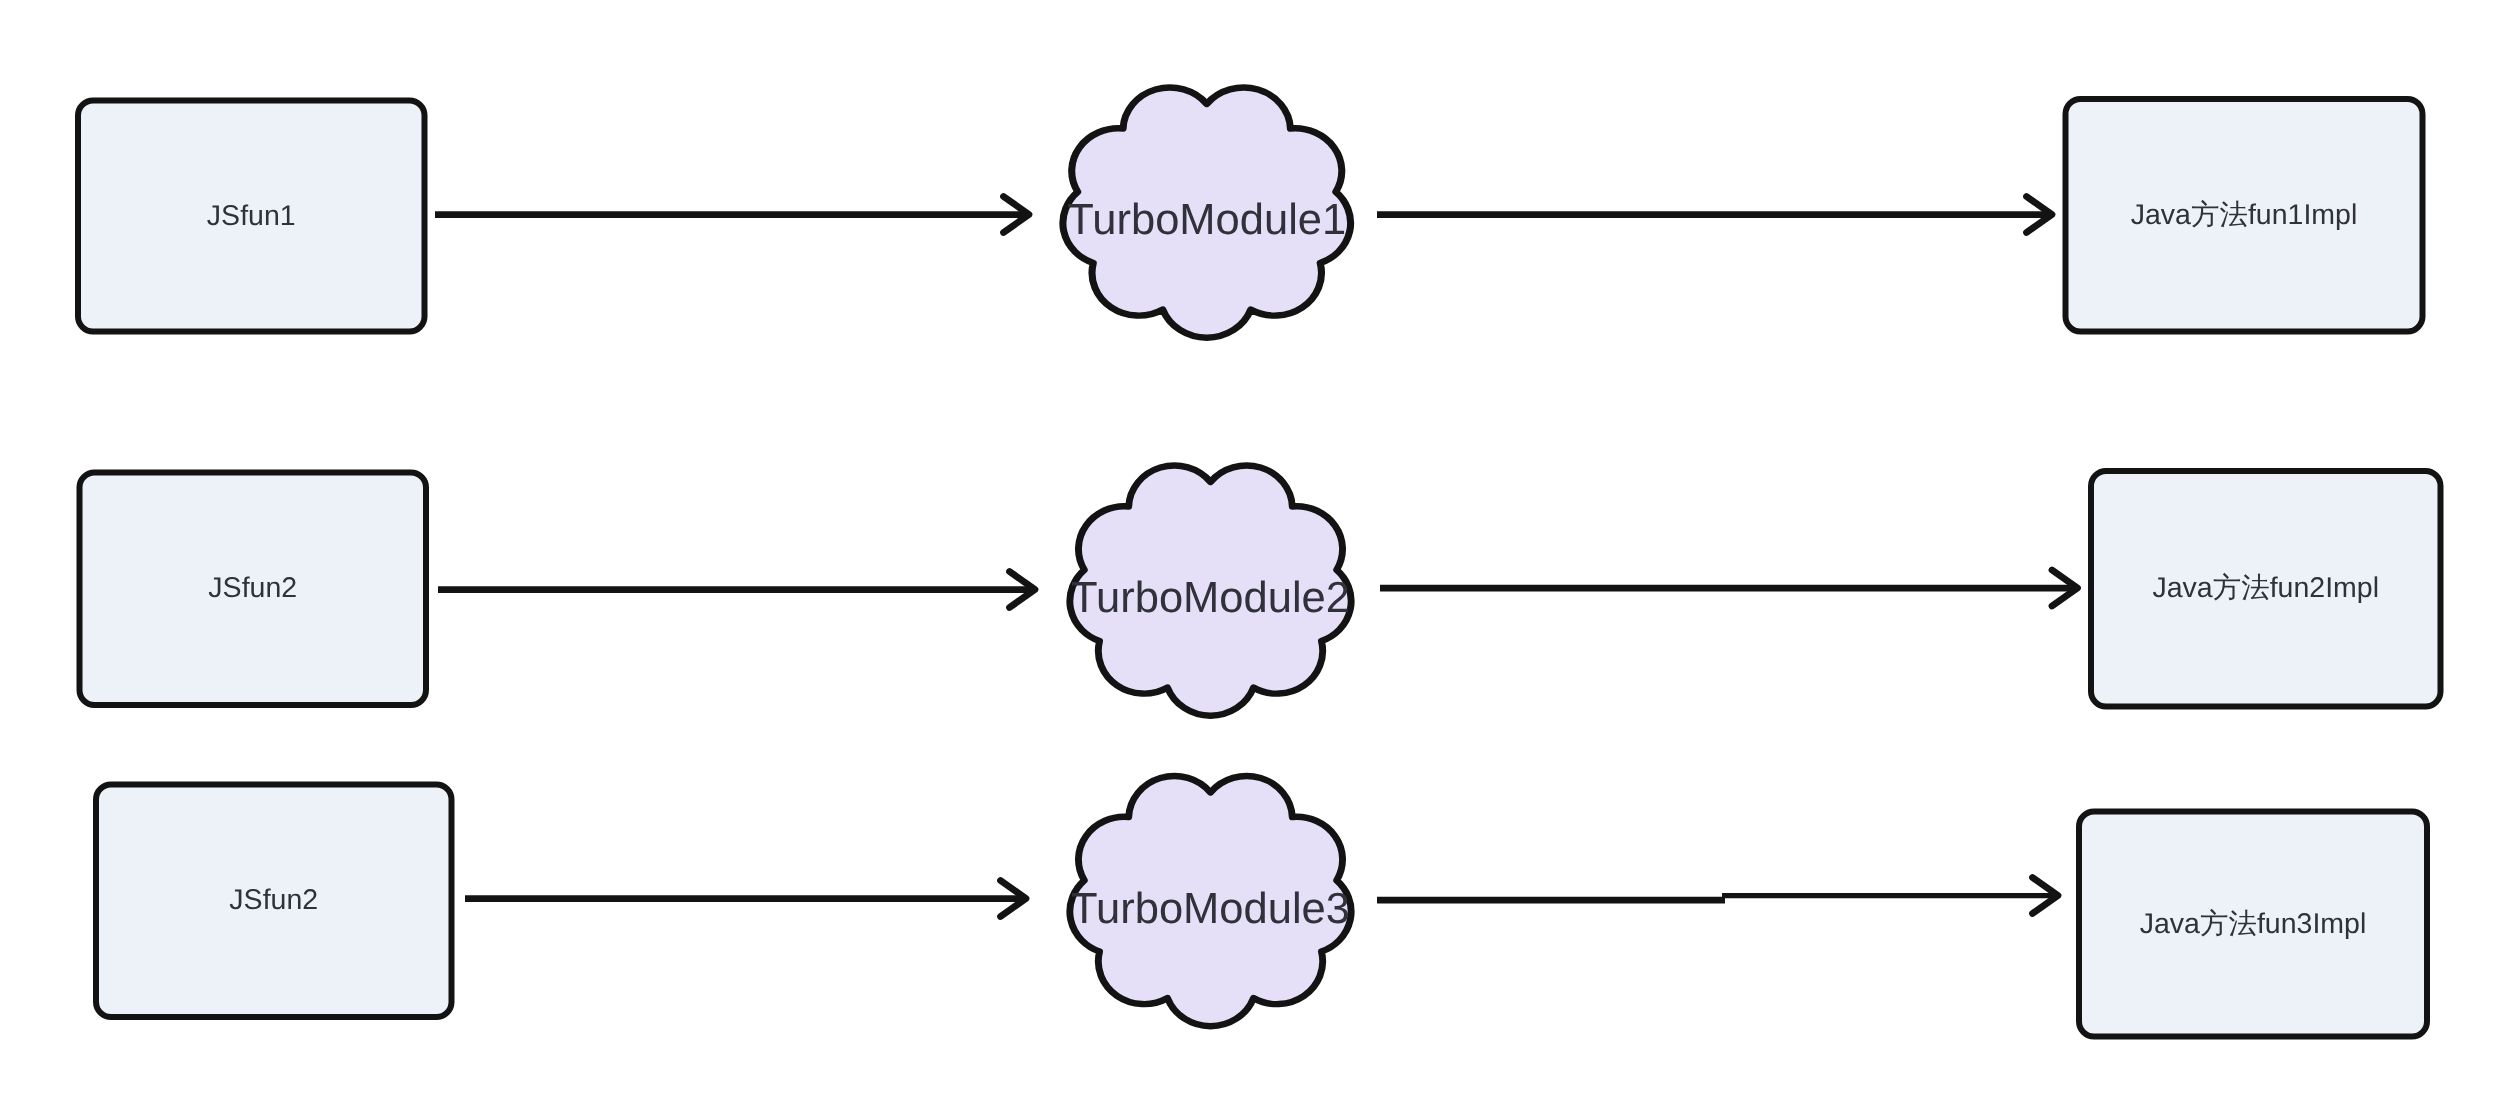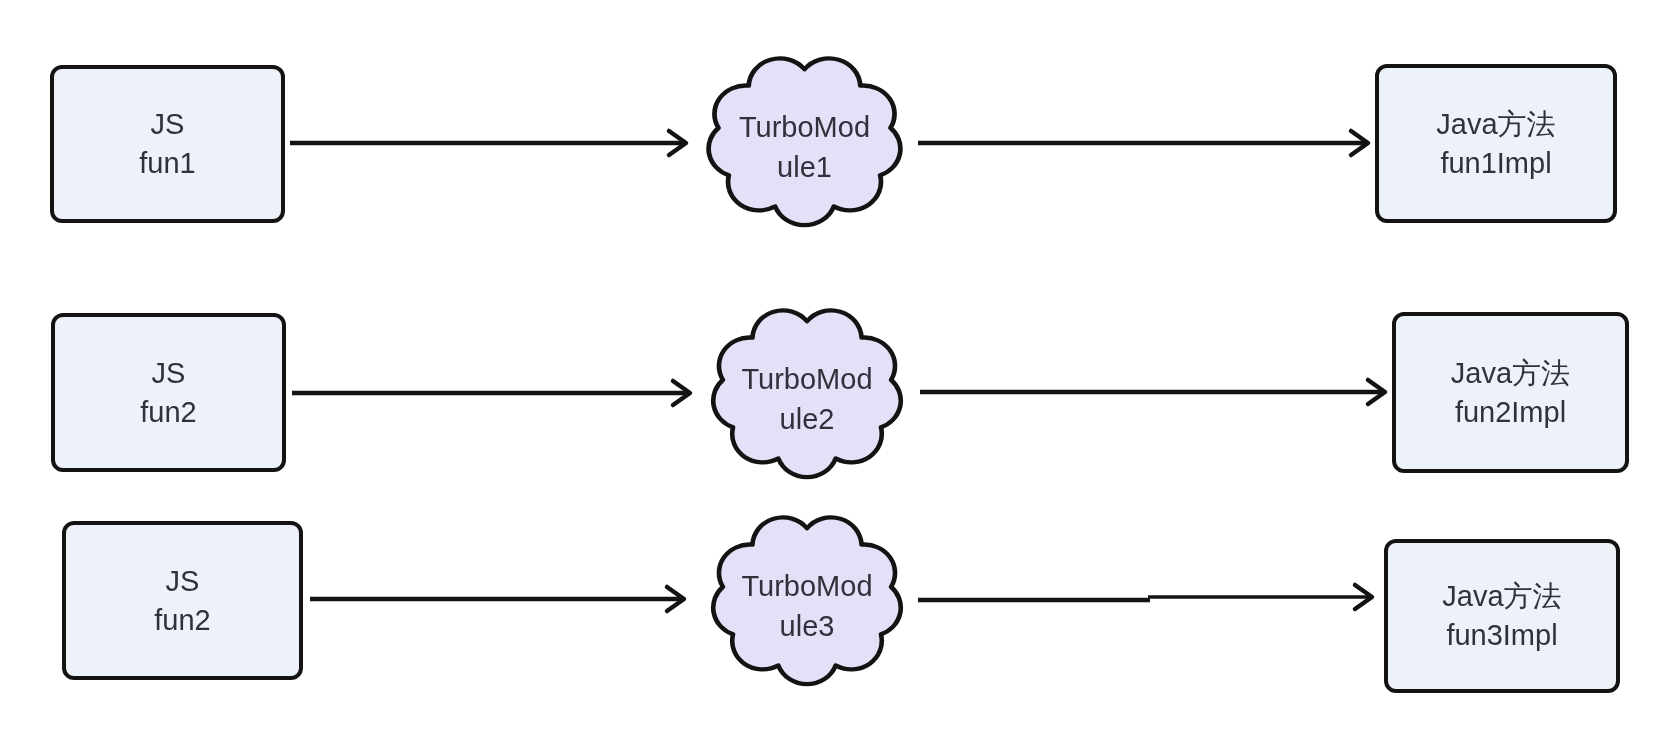--- a/index.html
+++ b/index.html
@@ -12,32 +12,32 @@
   }
   *{margin:0;padding:0;box-sizing:border-box;}
   html,body{width:1674px;height:746px;background:var(--bg);overflow:hidden;}
   body{font-family:"Liberation Sans","DejaVu Sans",sans-serif;color:var(--text);}
   .canvas{position:absolute;left:0;top:0;width:1674px;height:746px;background:var(--bg);}
   .node{
     position:absolute;
     background:var(--box-fill);
     border:4.5px solid var(--border);
     border-radius:12px;
-    display:flex;flex-direction:column;align-items:center;justify-content:center;
-    font-size:29px;line-height:39px;color:var(--text);
+    display:flex;flex-direction:row;align-items:center;justify-content:center;
+    font-size:19px;line-height:39px;color:var(--text);
     text-align:center;
   }
   .cloud{
     position:absolute;
     display:flex;align-items:center;justify-content:center;
   }
   .cloud svg{position:absolute;inset:0;width:100%;height:100%;}
   .cloud .cloud-label{
     position:relative;z-index:1;
-    display:flex;flex-direction:column;align-items:center;justify-content:center;
+    display:flex;align-items:center;justify-content:center;
     font-size:29px;line-height:40px;color:var(--text);text-align:right;
     margin-top:14px;
   }
   .arrows{position:absolute;left:0;top:0;width:1674px;height:746px;pointer-events:none;}
   .watermark{
     position:absolute;right:22px;bottom:22px;
     font-size:22px;font-weight:bold;color:var(--watermark);
     text-shadow:-1px -1px 0 #ffffff,1px 1px 1px #ffffff;
     letter-spacing:1px;
   }

